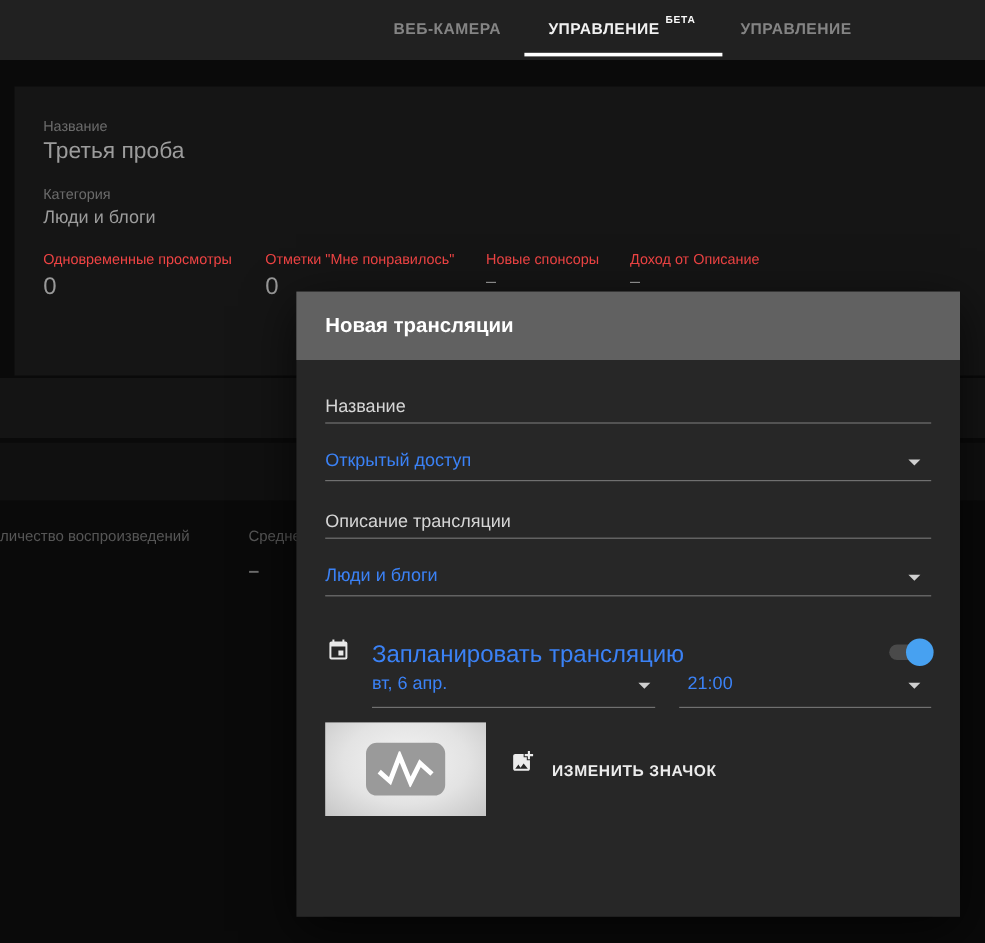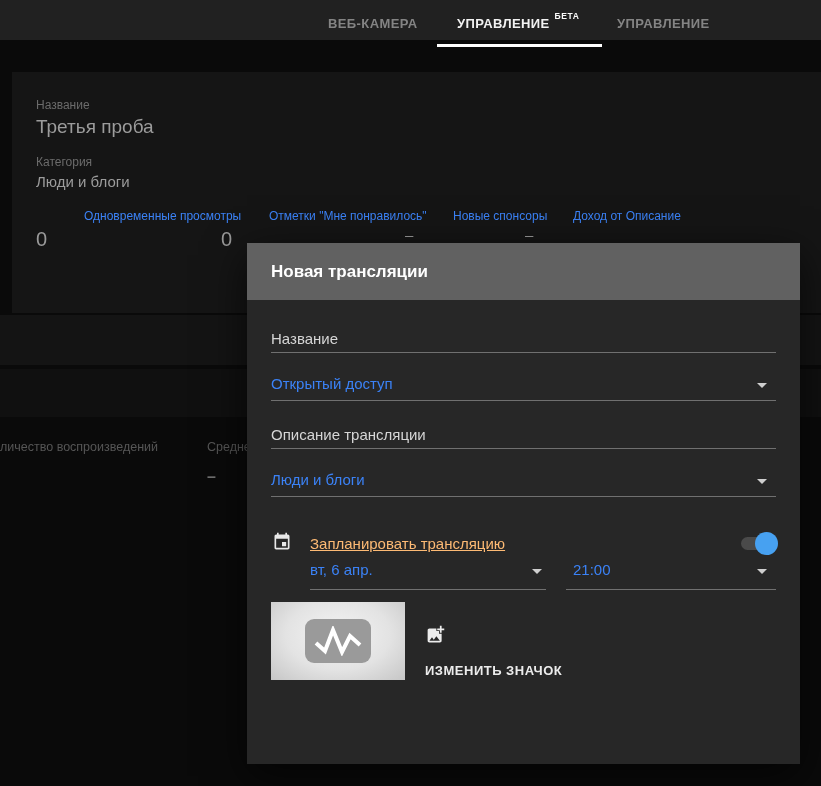--- a/index.html
+++ b/index.html
@@ -5,38 +5,38 @@
   * { margin:0; padding:0; box-sizing:border-box; }
   html,body { background:#000; }
   body { font-family:"Liberation Sans","DejaVu Sans",sans-serif; }
   #screen {
     position:relative; width:821px; height:786px; overflow:hidden;
     background:#0a0a0a; margin:0 auto;
   }
   .abs { position:absolute; }
 
   
-  #topnav { left:0; top:0; width:821px; height:40px; background:#212121; }
+  #topnav { left:0; top:0; width:821px; height:50px; background:#212121; }
   .nav-tab {
     position:absolute; top:0; height:47px; display:flex; align-items:center;
     font-size:13px; font-weight:700; letter-spacing:.4px; color:#848484; cursor:pointer;
   }
   .nav-tab.active { color:#f1f1f1; }
   .nav-badge {
     font-size:8.5px; font-weight:700; letter-spacing:.6px; color:#fafafa;
     position:relative; top:-8px; margin-left:5px;
   }
   #nav-underline { left:437px; top:44px; width:165px; height:3px; background:#ffffff; }
 
   
   #dash-card { left:12px; top:72px; width:809px; height:241px; background:#151515; }
   .dim-label { position:absolute; font-size:12px; color:#6b6b6b; }
   .dim-value-lg { position:absolute; font-size:19px; color:#9c9c9c; }
   .dim-value-md { position:absolute; font-size:15px; color:#9c9c9c; }
-  .stat-label { position:absolute; font-size:12px; color:#3b82f6;margin-left:48px; }
+  .stat-label { position:absolute; font-size:12px; color:#ef4444; }
   .stat-value { position:absolute; font-size:20px; color:#999999; }
   #band1 { left:0; top:315px; width:821px; height:50px; background:#141414; }
   #band2 { left:0; top:369px; width:821px; height:48px; background:#101010; }
   .lower-label { position:absolute; font-size:12.5px; color:#565656; white-space:nowrap; }
   .lower-value { position:absolute; font-size:16px; font-weight:700; color:#6f6f6f; }
 
   
   #modal {
     left:247px; top:243px; width:553px; height:521px; background:#272727;
     box-shadow:0 12px 40px rgba(0,0,0,.65);
@@ -53,37 +53,37 @@
   }
   .fld-input::placeholder { color:#d6d6d6; opacity:1; }
   .underline { position:absolute; height:1px; background:rgba(255,255,255,.34); }
   .sel-value { position:absolute; font-size:15px; color:#3b82f6; cursor:pointer; }
   .chev {
     position:absolute; width:0; height:0; cursor:pointer;
     border-left:5px solid transparent; border-right:5px solid transparent;
     border-top:5px solid #cfcfcf;
   }
 
-  #schedule-label { position:absolute; left:63px; top:22px; font-size:15px; color:#fdba74;text-decoration:underline; }
+  #schedule-label { position:absolute; left:63px; top:22px; font-size:20px; color:#3b82f6; }
   #toggle { position:absolute; left:491px; top:19px; width:40px; height:23px; cursor:pointer; }
   #toggle-track { position:absolute; left:3px; top:5px; width:34px; height:13px; border-radius:7px; background:#4a4a4a; }
   #toggle-knob  { position:absolute; right:0; top:0; width:23px; height:23px; border-radius:50%; }
 
   #thumb {
     position:absolute; left:24px; top:359px; width:134px; height:78px; cursor:pointer;
     background:radial-gradient(ellipse at 50% 42%, #f4f4f4 0%, #e3e3e3 55%, #c6c6c6 100%);
     display:flex; align-items:center; justify-content:center;
   }
   #thumb-shape {
     width:66px; height:44px; border-radius:9px; background:#9a9a9a;
     display:flex; align-items:center; justify-content:center;
   }
   #change-thumb {
-    position:absolute; left:178px; top:381px; display:flex; align-items:flex-start;
-    gap:14px; cursor:pointer;flex-direction:column;
+    position:absolute; left:178px; top:381px; display:flex; align-items:flex-end;
+    gap:14px; cursor:pointer;
   }
   #change-thumb-label { font-size:13px; font-weight:700; letter-spacing:.5px; color:#ececec; }
 
   #next-btn {
     position:absolute; left:450px; top:463px; width:79px; height:35px;
     background:#47a1f1; border:none; border-radius:2px; cursor:pointer;
     font-family:inherit; font-size:13px; font-weight:700; letter-spacing:.5px; color:#17212b;
   }
 </style>
 </head>

